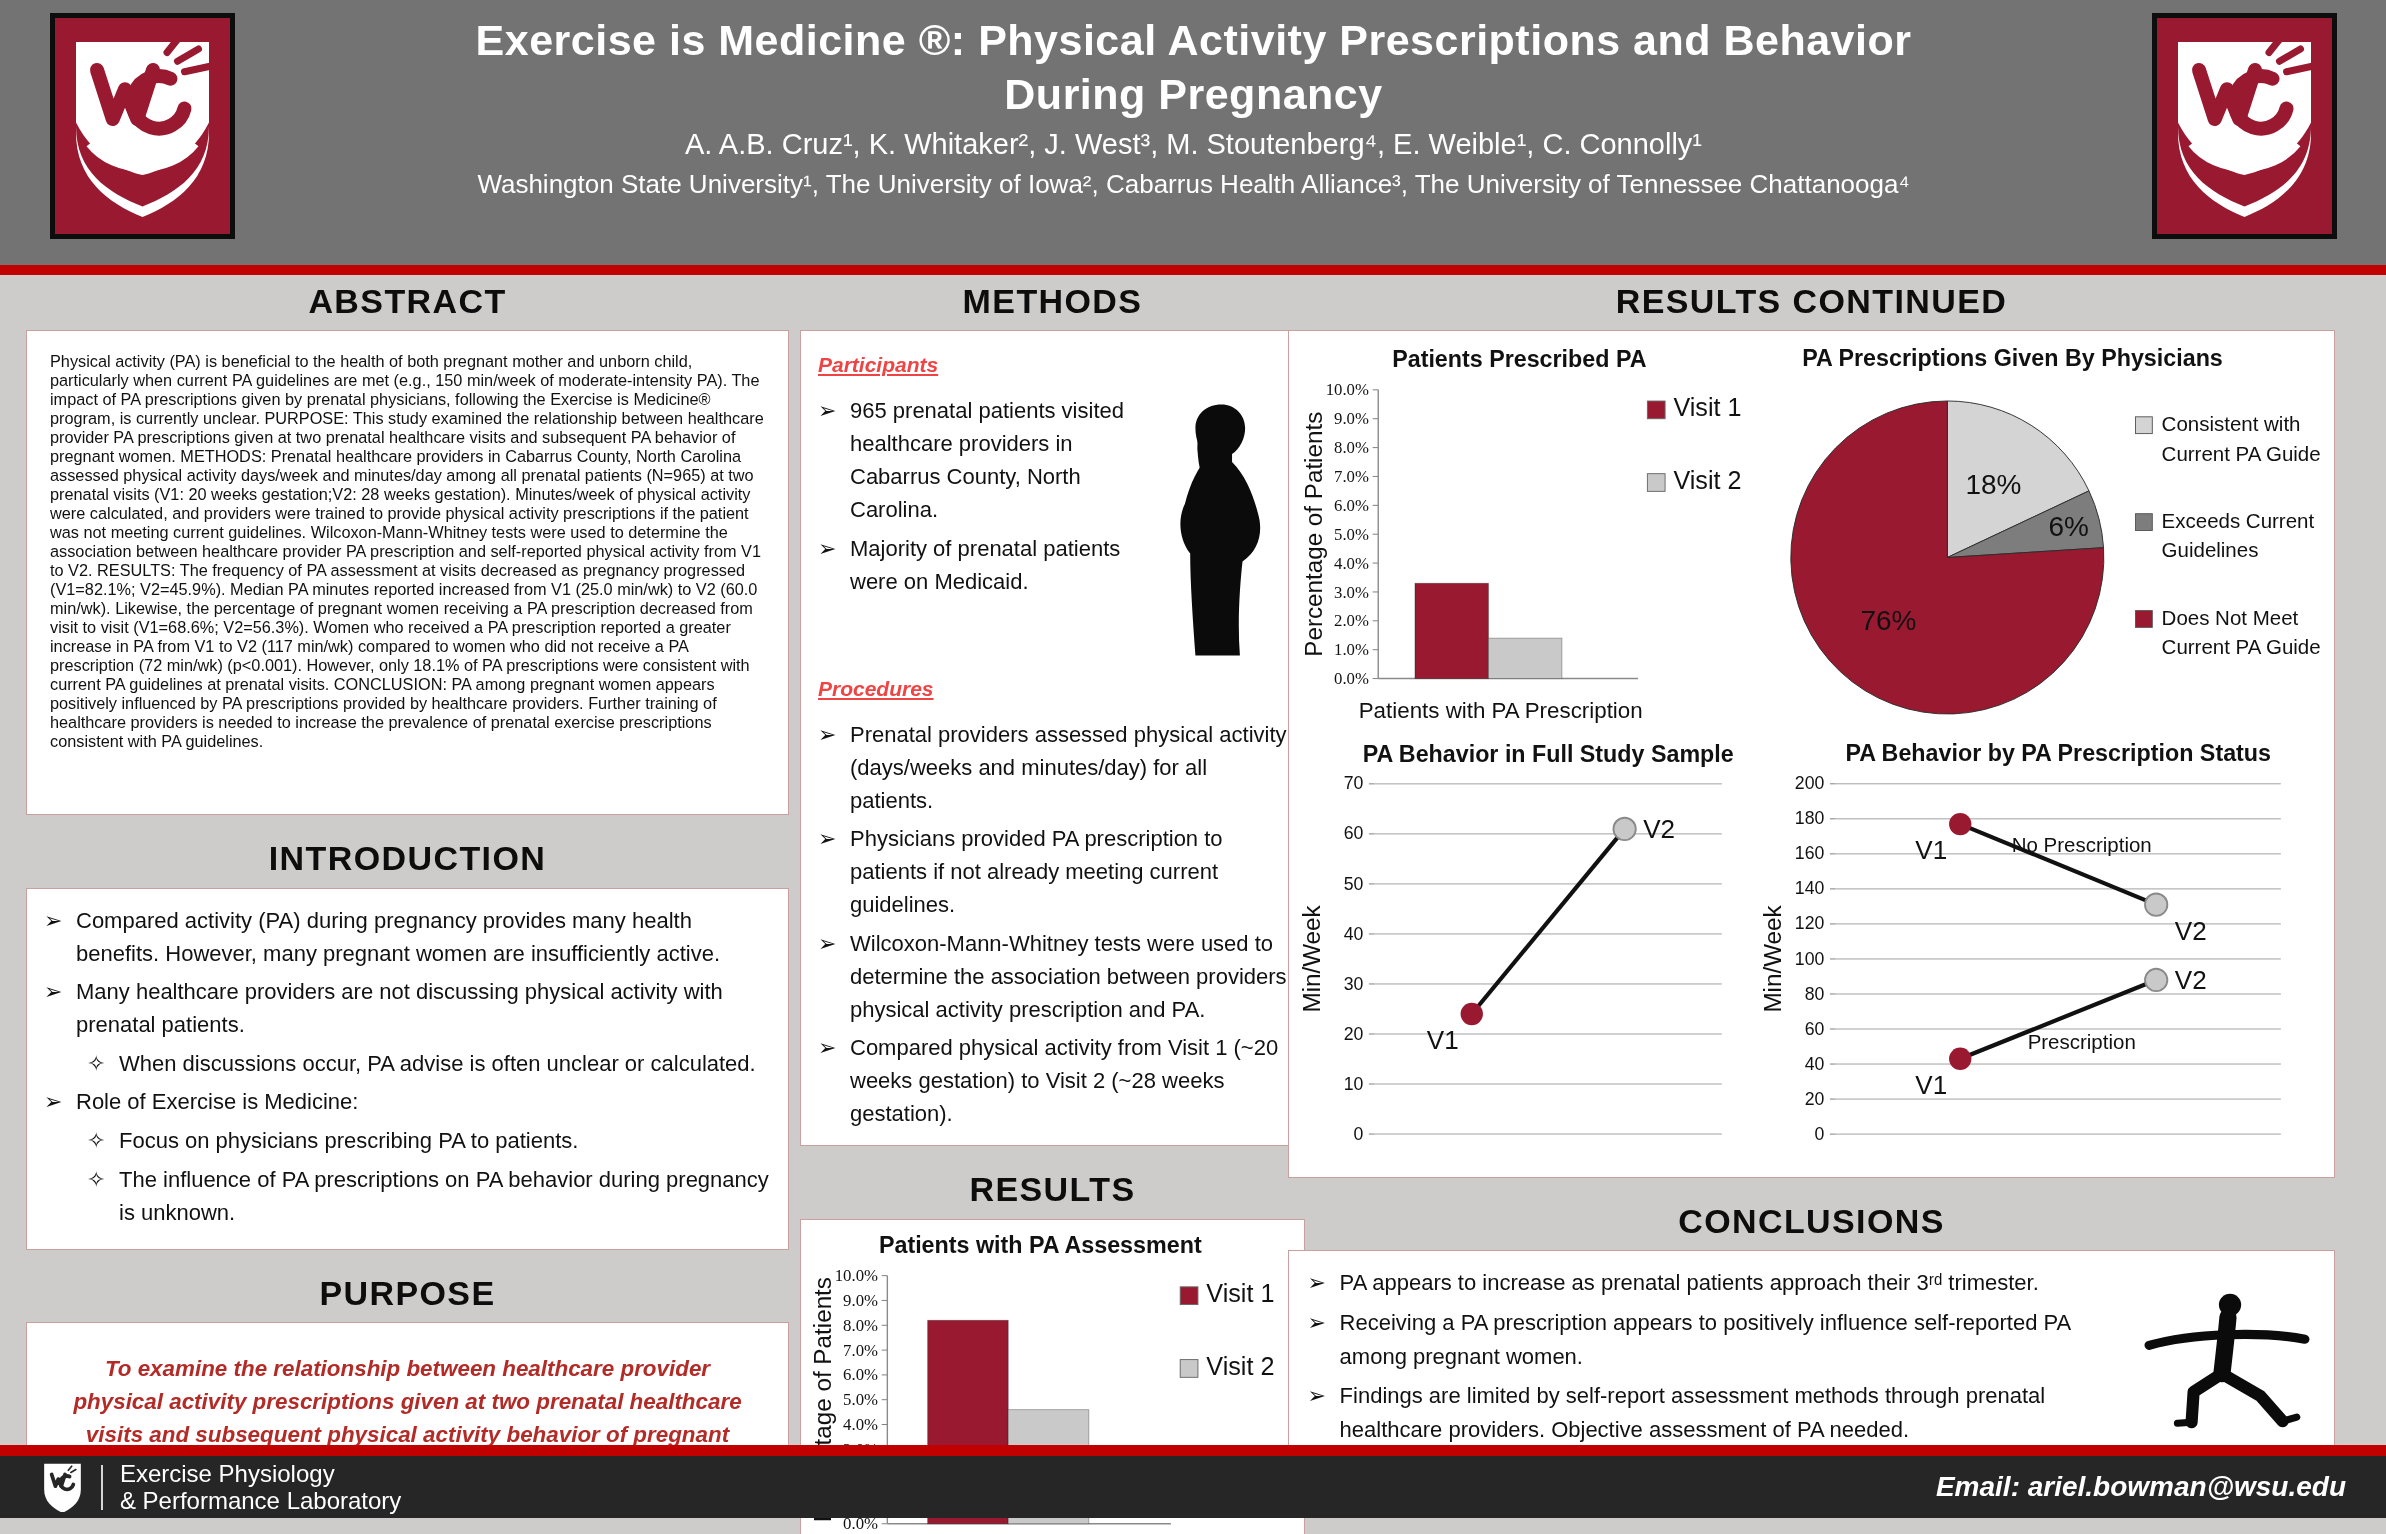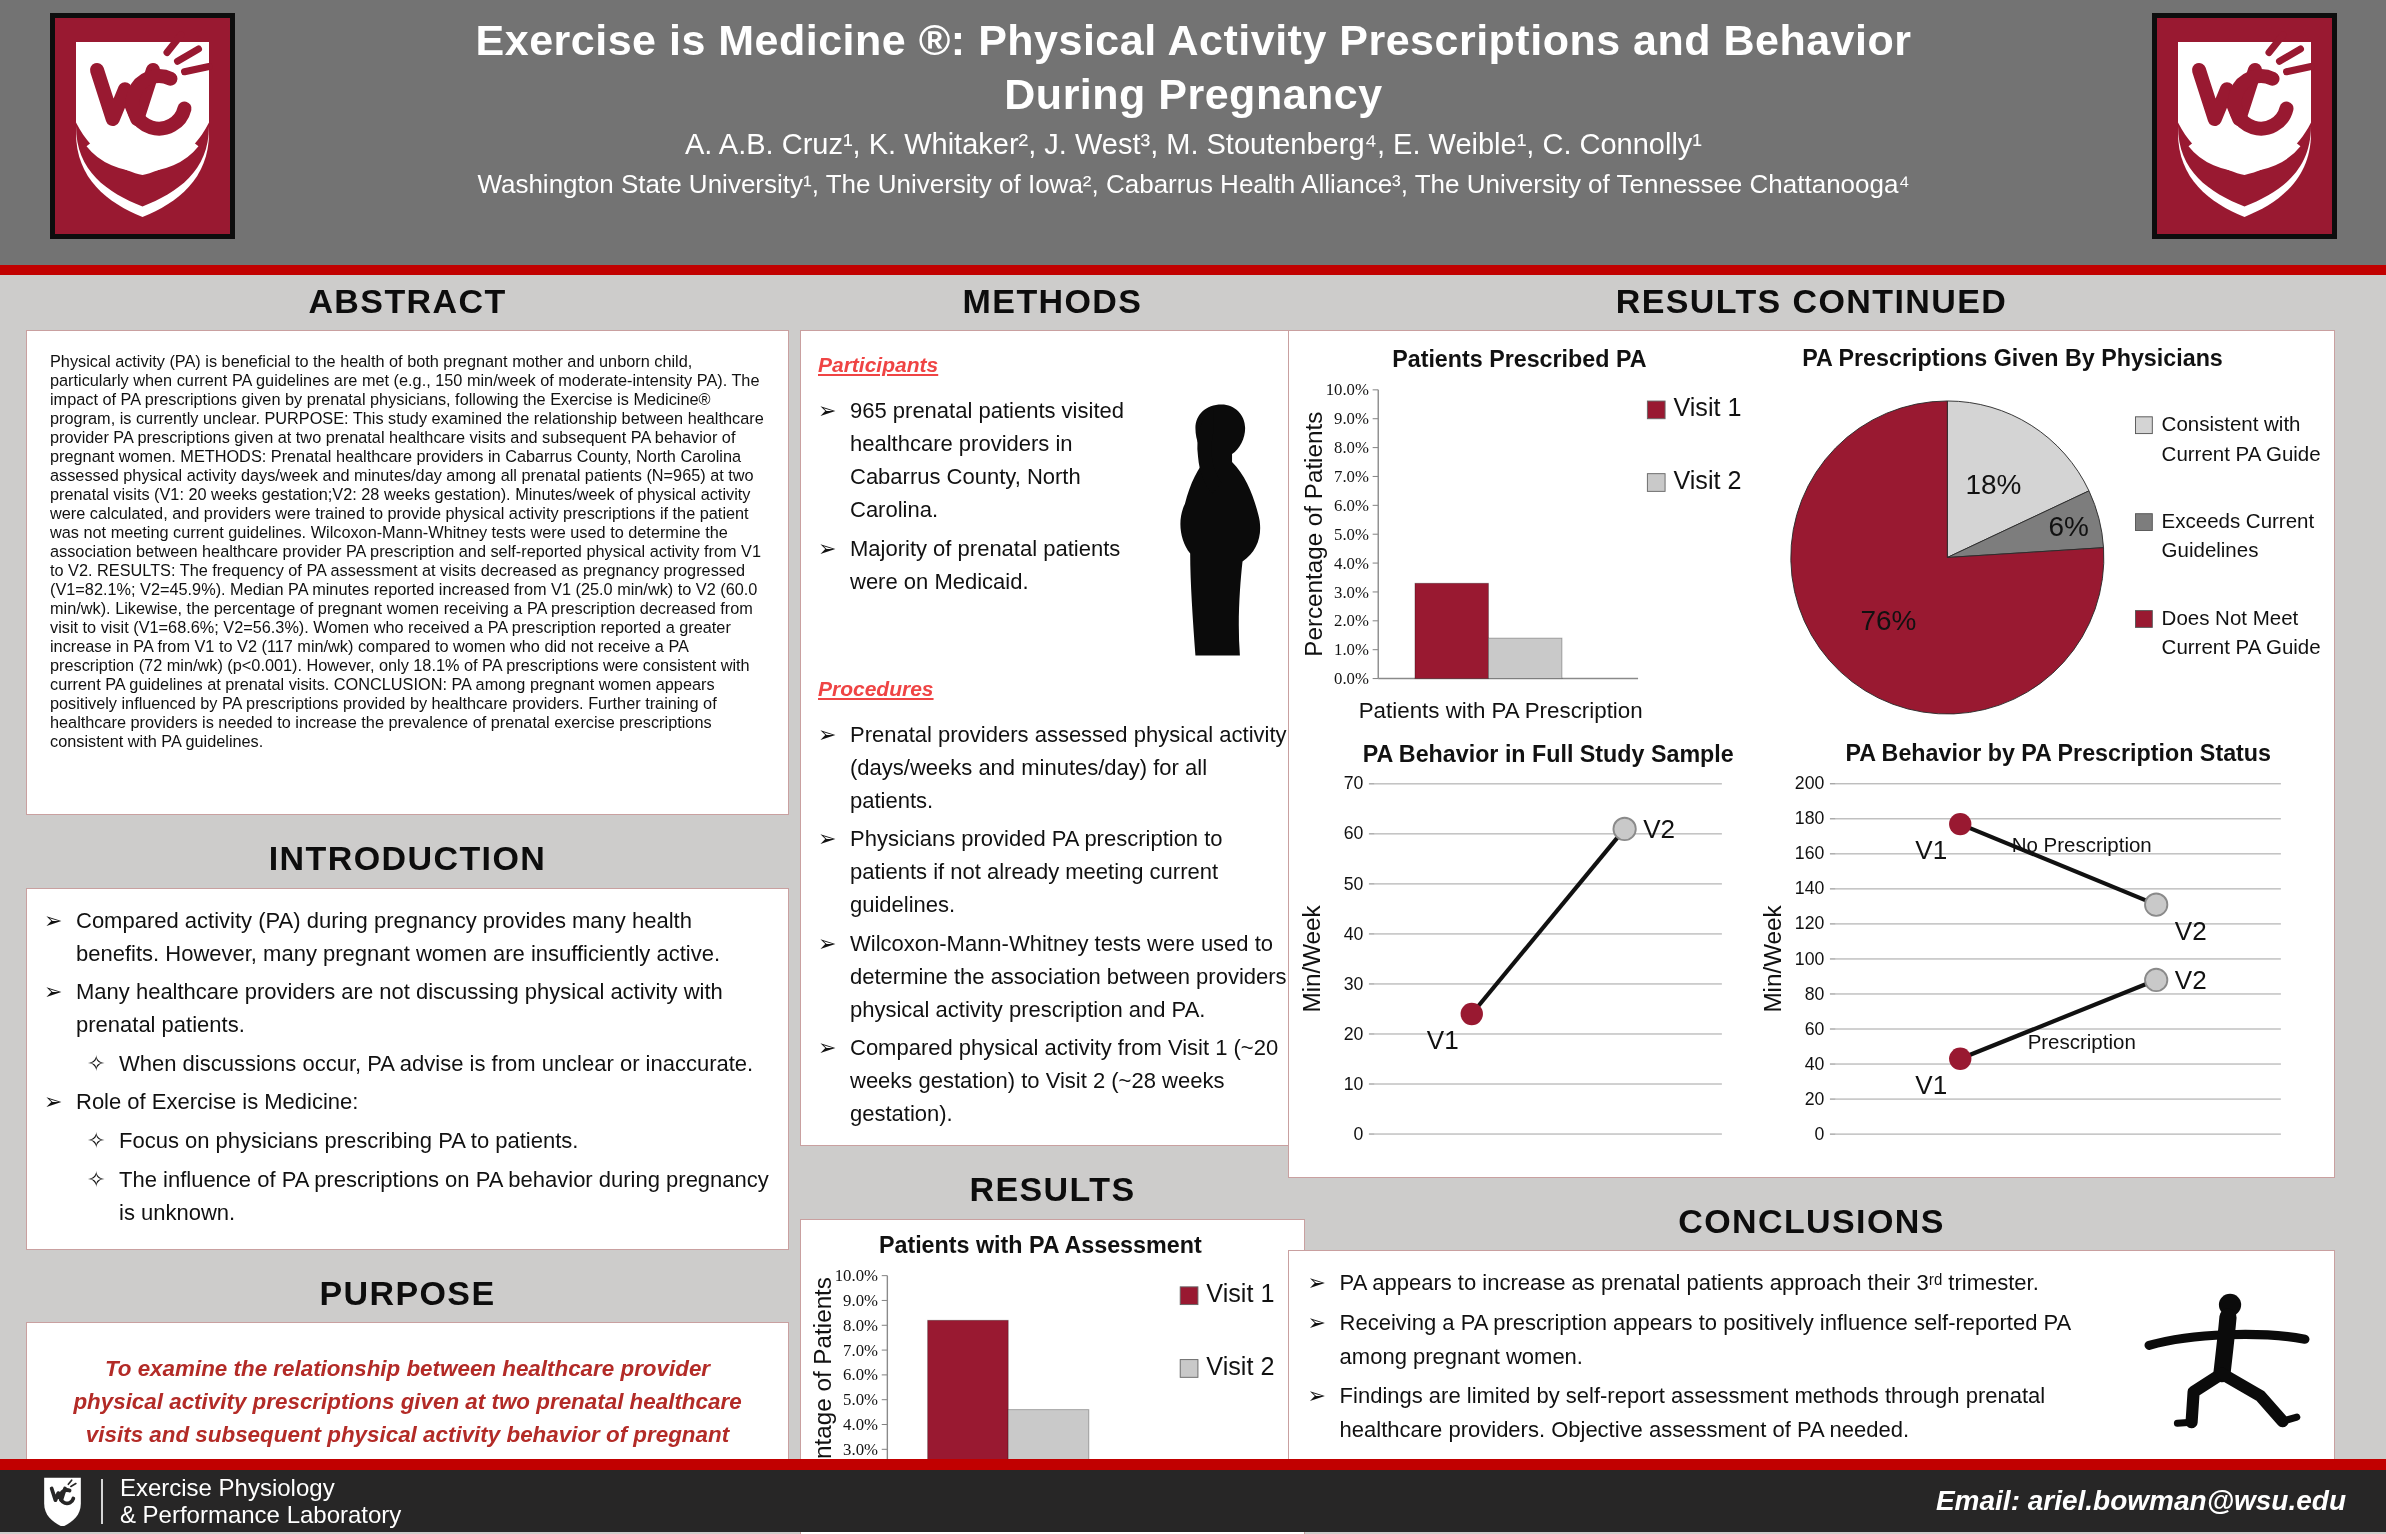--- a/index.html
+++ b/index.html
@@ -56,21 +56,21 @@
   .chart svg{display:block;}
   .rc-box{padding:9.3px 11.2px;display:grid;grid-template-columns:461px 559px;grid-template-rows:396px 431px;}
 
   
   .conc-box{padding:15px 18.6px;min-height:186px;display:flex;}
   .conc-box ul{flex:1;font-size:22px;line-height:34px;}
   .yoga{flex:none;width:177px;display:flex;align-items:center;justify-content:center;}
   .yoga svg{width:172px;height:149px;}
 
   
-  .ftr{position:absolute;left:0;bottom:2px;width:100%;height:73px;}
+  .ftr{position:absolute;left:0;bottom:16px;width:100%;height:73px;}
   .ftr-stripe{height:11.2px;background:#c10000;}
   .ftr-bar{height:62px;background:#272626;display:flex;align-items:center;justify-content:space-between;padding:0 41px;box-sizing:border-box;color:#fff;}
   .ftr-left{display:flex;align-items:center;gap:17px;}
   .ftr-left svg{width:43px;height:50px;display:block;}
   .vline{width:1.9px;height:45px;background:#d5d5d5;}
   .lab div{font-size:24px;line-height:27px;font-weight:400;}
   .ftr-email{font-size:28px;font-style:italic;font-weight:bold;}
 </style>
 </head>
 <body>
@@ -121,21 +121,21 @@
         <li>
             <span class="mk">➢</span>
             <span class="tx">Compared activity (PA) during pregnancy provides many health benefits. However, many pregnant women are insufficiently active.</span>
           </li>
         <li>
             <span class="mk">➢</span>
             <span class="tx">Many healthcare providers are not discussing physical activity with prenatal patients.</span>
           </li>
         <li class="ind">
             <span class="mk">✧</span>
-            <span class="tx">When discussions occur, PA advise is from unclear or inaccurate.</span>
+            <span class="tx">When discussions occur, PA advise is often unclear or calculated.</span>
           </li>
         <li>
             <span class="mk">➢</span>
             <span class="tx">Role of Exercise is Medicine:</span>
           </li>
         <li class="ind">
             <span class="mk">✧</span>
             <span class="tx">Focus on physicians prescribing PA to patients.</span>
           </li>
         <li class="ind">

